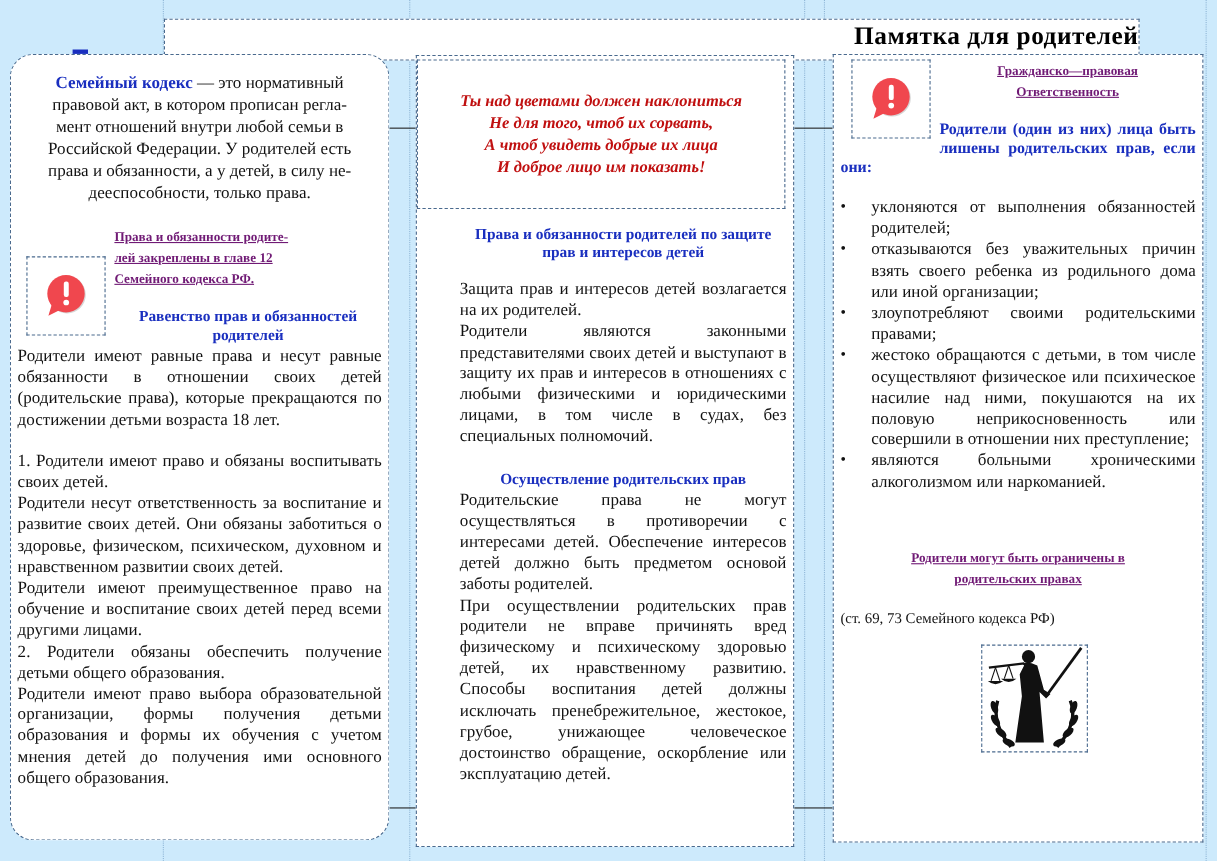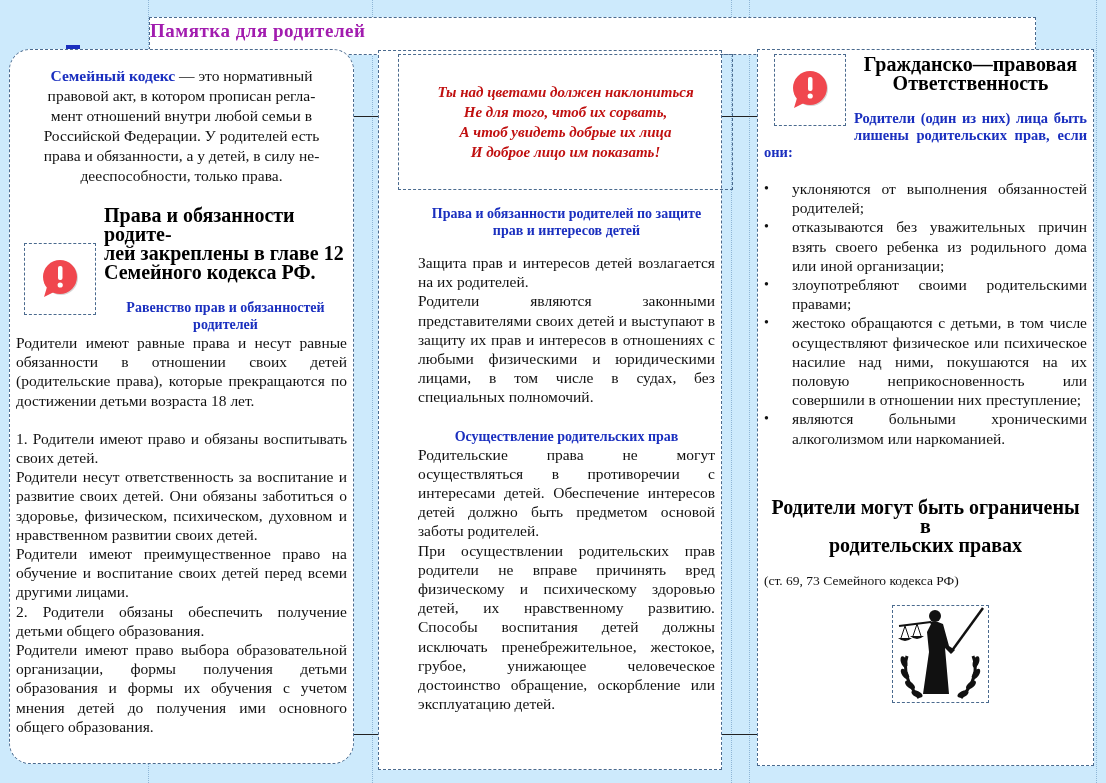--- a/index.html
+++ b/index.html
@@ -10,40 +10,40 @@
     color: #111;
   }
   .guide-v { position: absolute; top: 0; bottom: 0; width: 0; border-left: 1px dotted #8fb6d6; }
   .guide-h { position: absolute; height: 0; border-top: 1.5px solid #222; }
   .frame {
     position: absolute; background: #fff; box-sizing: border-box;
     border: 1px dashed #4a6a8e;
   }
   .title-bar { left: 149px; top: 17px; width: 887px; height: 38px; }
   .title-bar .title {
-    text-align: left; font-size: 19px; font-weight: bold; color: #a21caf;
+    text-align: right; font-size: 23px; font-weight: bold; color: #000000;
     letter-spacing: 0.5px; padding-top: 2px;
   }
   .col-left { left: 9px; top: 49px; width: 345px; height: 715px; padding: 16px 6px; border-radius: 21px; }
   .col-mid { left: 378px; top: 50px; width: 344px; height: 720px; }
   .col-right { left: 757px; top: 49px; width: 337px; height: 717px; padding: 4px 6px; }
   p { margin: 0; }
   .intro { text-align: center; font-size: 15.5px; line-height: 20px; }
   .intro .kw { color: #1a2fbf; font-weight: bold; }
   .warn-box {
     width: 72px; height: 72px; border: 1px dashed #4a6a8e; box-sizing: border-box;
     display: flex; align-items: center; justify-content: center; background: #fff;
   }
-  .purple-h { color: #000000; font-weight: bold; font-size: 20px; line-height: 19px; }
+  .purple-h { color: #701a75; font-weight: bold; font-size: 12px; line-height: 19px; text-decoration: underline; }
   .blue-h { color: #1a2fbf; font-weight: bold; font-size: 14px; line-height: 17px; text-align: center; }
   .body-t { font-size: 15.5px; line-height: 19.2px; text-align: justify; }
   .poem-box {
     position: absolute; left: 0; top: 3px; width: 335px; height: 136px;
     border: 1px dashed #4a6a8e; box-sizing: border-box;
-    display: flex; flex-direction: column; justify-content: center; align-items: center; margin-left: 19px;
+    display: flex; flex-direction: column; justify-content: center; align-items: center;
   }
   .poem-line { color: #c01010; font-style: italic; font-weight: bold; font-size: 15px; line-height: 20px; }
   ul.bullets { margin: 0; padding-left: 0; list-style: none; }
   ul.bullets li { position: relative; padding-left: 28px; font-size: 15.5px; line-height: 19.2px; text-align: justify; }
   ul.bullets li::before { content: "•"; position: absolute; left: 0; top: 0; font-size: 14px; }
   .themis-box {
     width: 97px; height: 98px; border: 1px dashed #4a6a8e; box-sizing: border-box; background: #fff;
   }
 </style>
 </head>

